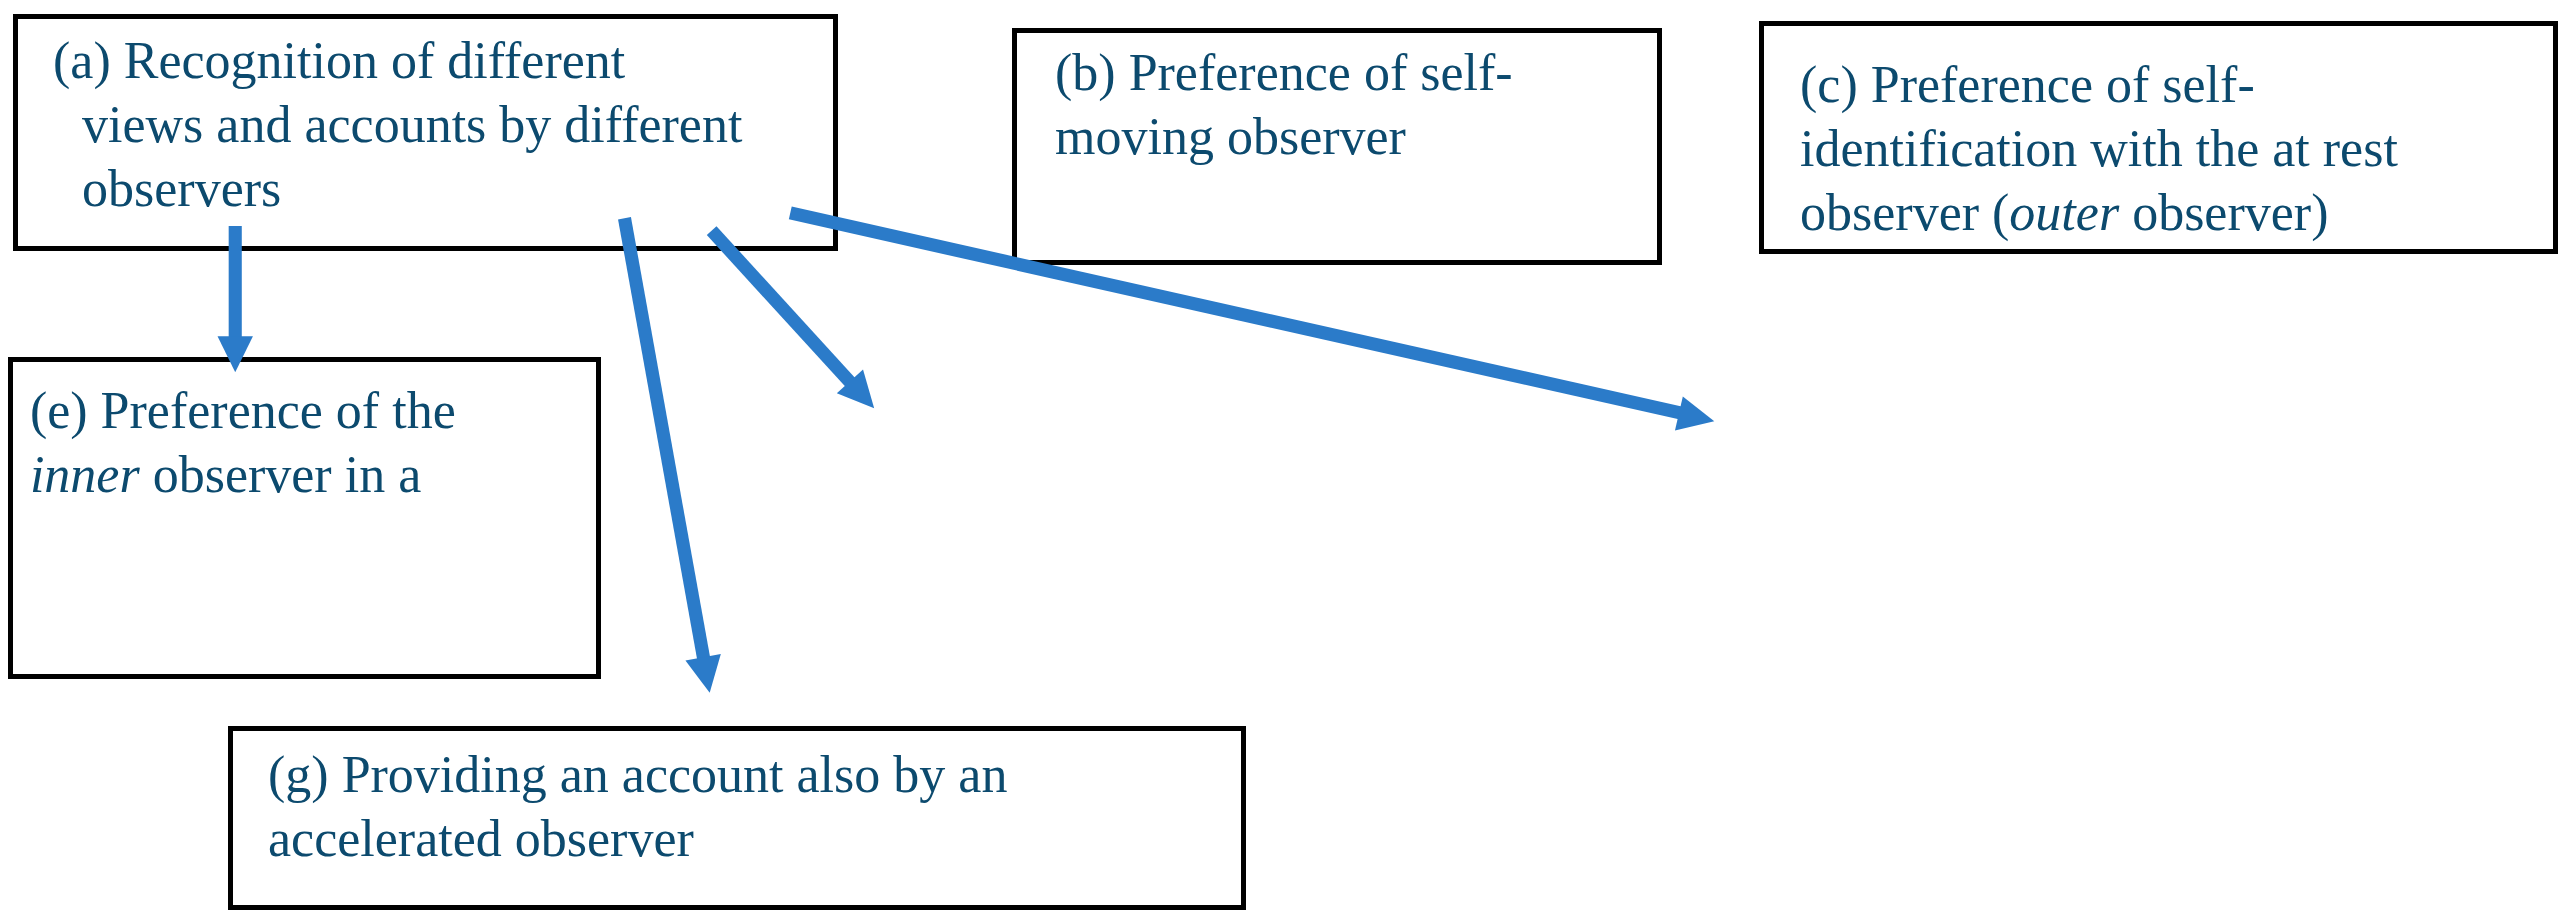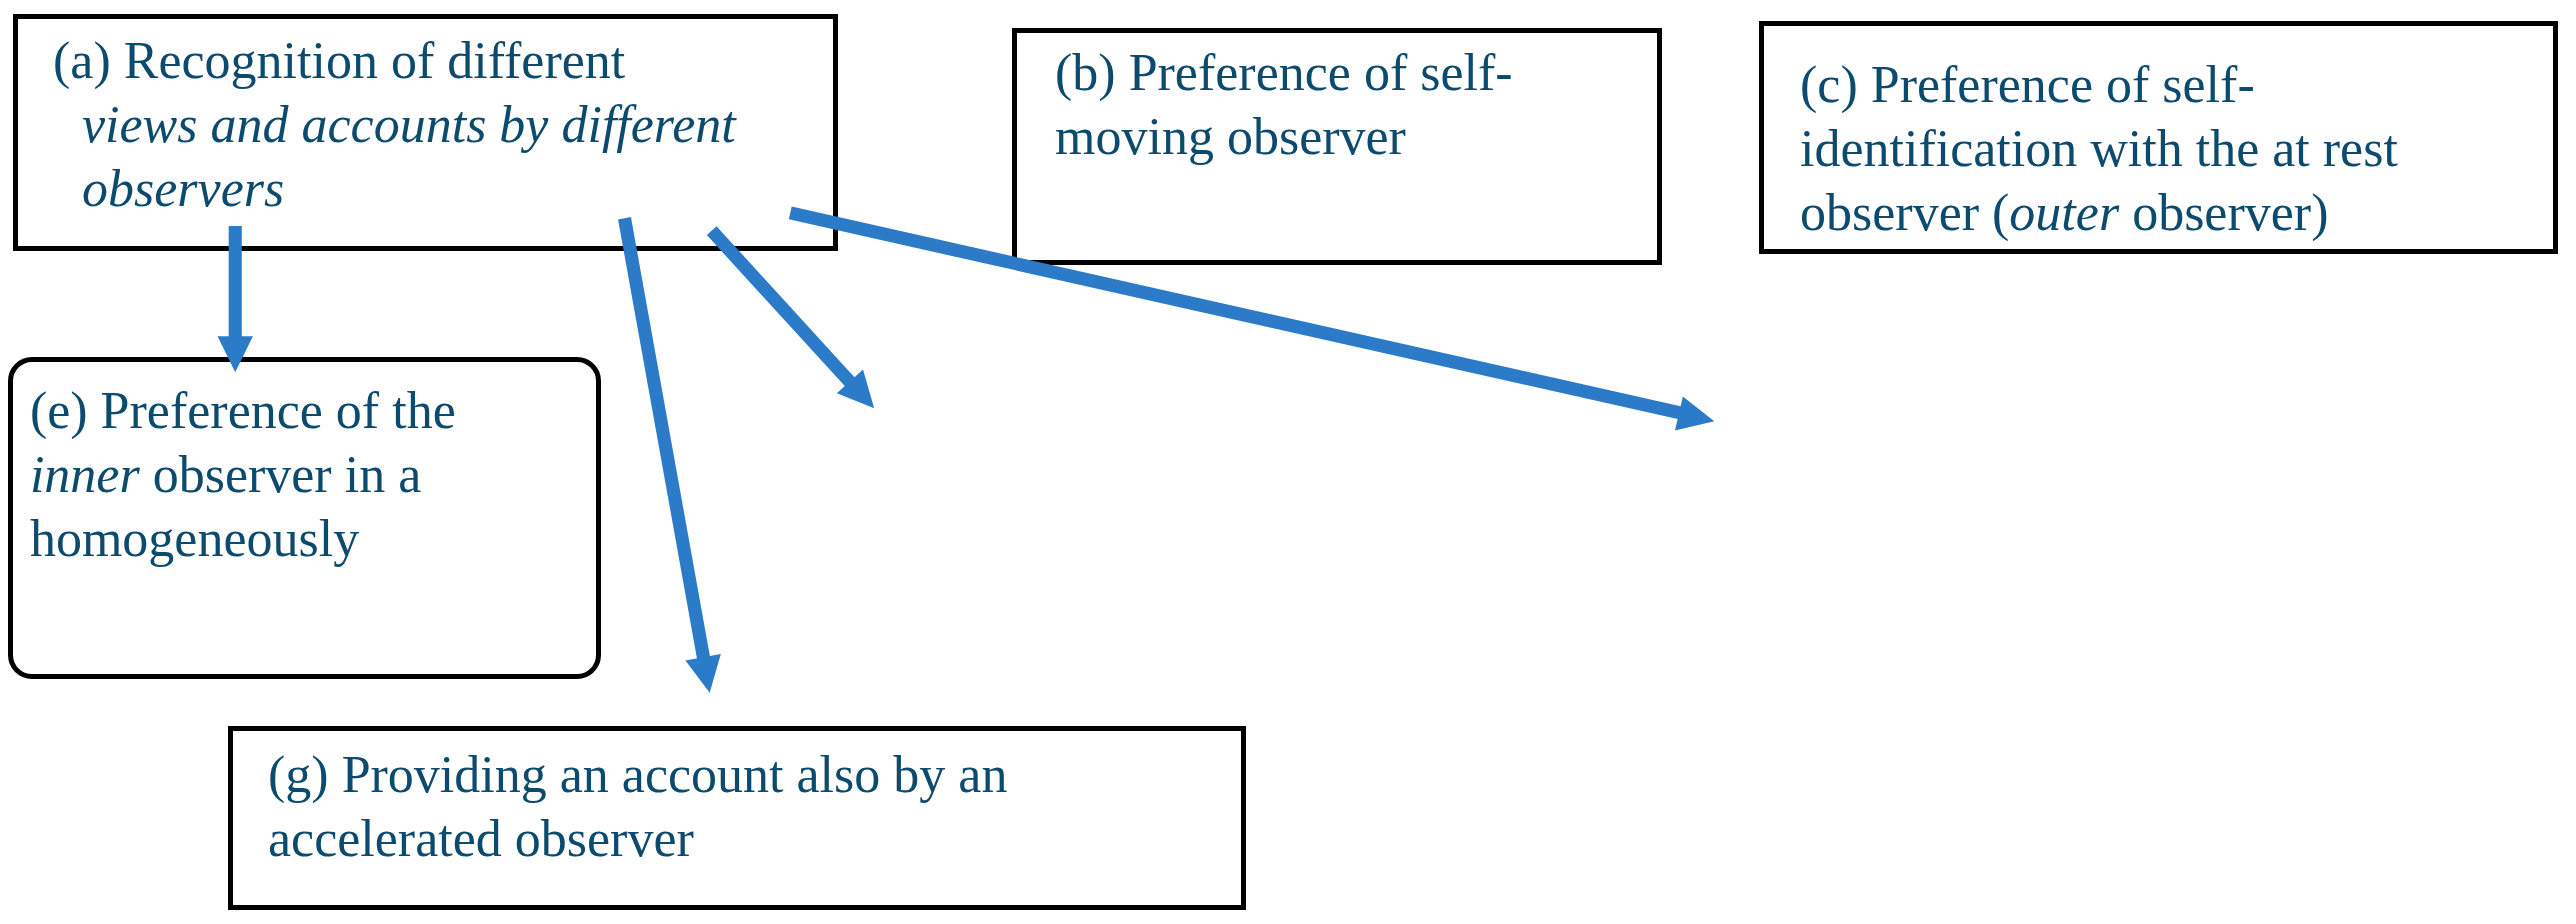--- a/index.html
+++ b/index.html
@@ -19,28 +19,28 @@
     position: absolute;
     box-sizing: border-box;
     border: 5.9px solid #000000;
     background: #ffffff;
     font-size: 52px;
     line-height: 64px;
     color: #0c4a6e;
   }
   .dbox .line { white-space: nowrap; }
   
-  .hang .line:nth-child(n+2) { padding-left: 29px; font-style: italic; }
+  .hang .line:nth-child(n+2) { padding-left: 29px; }
   .it { font-style: italic; }
 
   
   #box-a { left: 13px;   top: 14.4px;   width: 825px; height: 237px; padding: 9.2px 13px 0 35px; }
   #box-b { left: 1012px; top: 28px;   width: 650px;  height: 237px; padding: 7.9px 13px 0 38px; }
   #box-c { left: 1759px; top: 21px;   width: 799px; height: 233px; padding: 27px 13px 0 36px; }
-  #box-e { left: 7.9px;   top: 357px;  width: 593px;  height: 322px; padding: 17px 13px 0 17px; border-radius: 24px; }
+  #box-e { left: 7.9px;   top: 357px;  width: 593px;  height: 322px; padding: 17px 13px 0 17px; }
   #box-f { left: 806px; top: 380px;  width: 604px;  height: 288px; padding: 9.8px 13px 0 33px; }
   #box-d { left: 1570px; top: 441px;  width: 865px; height: 296px; padding: 9.8px 13px 0 37px; }
   #box-g { left: 228px;  top: 726px; width: 1018px; height: 184px; padding: 11.8px 13px 0 35px; }
 
   .arrow-layer {
     position: absolute;
     left: 0; top: 0;
     width: 2576px;
     height: 924px;
     pointer-events: none;
@@ -64,21 +64,20 @@
 
   <div id="box-c" class="dbox">
       <div class="line"><span>(c) Preference of self-</span></div>
       <div class="line"><span>identification with the at rest</span></div>
       <div class="line"><span>observer (</span><span class="it">outer</span><span> observer)</span></div>
     </div>
 
   <div id="box-e" class="dbox">
       <div class="line"><span>(e) Preference of the</span></div>
       <div class="line"><span class="it">inner</span><span> observer in a</span></div>
-      <div class="line"><span>homogeneously</span></div>
     </div>
 
 
 
   <div id="box-g" class="dbox">
       <div class="line"><span>(g) Providing an account also by an</span></div>
       <div class="line"><span>accelerated observer</span></div>
     </div>
 
   <svg class="arrow-layer" viewBox="0 0 3929 1410" xmlns="http://www.w3.org/2000/svg">

